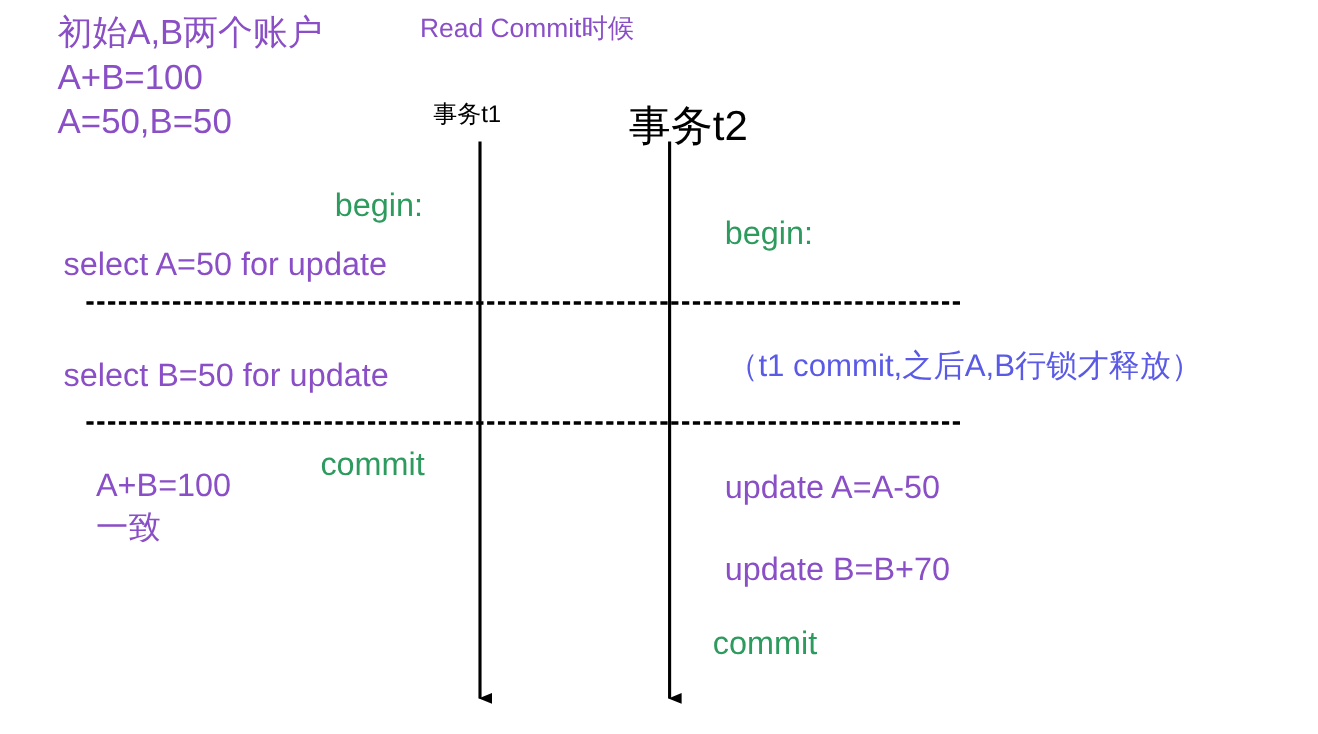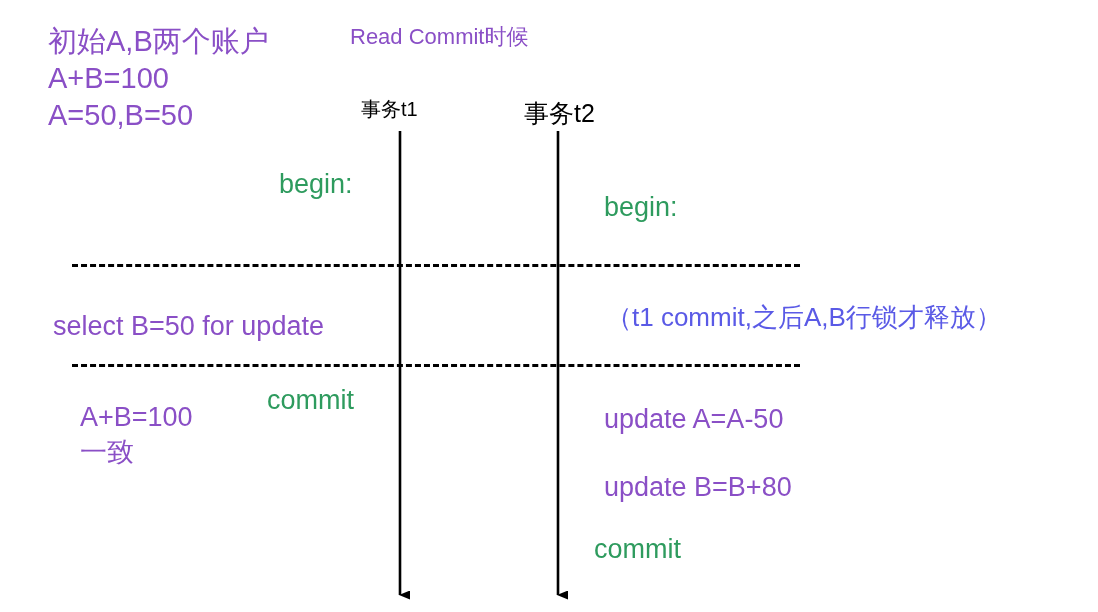--- a/index.html
+++ b/index.html
@@ -11,39 +11,38 @@
     width: 1098px;
     height: 612px;
     position: relative;
     overflow: hidden;
     font-family: "Liberation Sans", "DejaVu Sans", sans-serif;
     -webkit-font-smoothing: antialiased;
   }
   .canvas {
     position: absolute;
     inset: 0;
-    margin-top: 13px;
   }
   .txt {
     position: absolute;
     white-space: pre;
     line-height: 1.28;
   }
   .purple { color: #8a4fc6; }
   .green  { color: #2e9b5e; }
   .blue   { color: #5a5ae6; }
   .black  { color: #000000; }
 
   
   #init-block      { left: 48px;  top: 10px;  font-size: 29px; }
   #isolation-title { left: 350px; top: 10px;  font-size: 22px; }
 
   
   #t1-label { left: 361px; top: 84px; font-size: 20px; }
-  #t2-label { left: 524px; top: 84px; font-size: 25px; }
+  #t2-label { left: 524px; top: 84px; font-size: 35px; }
 
   
   svg.lifelines {
     position: absolute;
     left: 0; top: 0;
     width: 1098px; height: 612px;
     pointer-events: none;
   }
 
   
@@ -93,31 +92,32 @@
     </defs>
     <line x1="400" y1="118" x2="400" y2="582" stroke="#000000" stroke-width="2.6" marker-end="url(#arrowHead)"></line>
     <line x1="558" y1="118" x2="558" y2="582" stroke="#000000" stroke-width="2.6" marker-end="url(#arrowHead)"></line>
   </svg>
 
   <div class="sep-line" id="sep-1"></div>
   <div class="sep-line" id="sep-2"></div>
 
   <div class="txt green" id="t1-begin">begin:</div>
 
+  <div class="txt purple" id="t1-select-a">select A=50 for update</div>
 
   <div class="txt purple" id="t1-select-b">select B=50 for update</div>
 
   <div class="txt green" id="t1-commit">commit</div>
 
   <div class="txt purple" id="t1-result">A+B=100
 一致</div>
 
   <div class="txt green" id="t2-begin">begin:</div>
 
   <div class="txt blue" id="t2-note">（t1 commit,之后A,B行锁才释放）</div>
 
   <div class="txt purple" id="t2-update-a">update A=A-50</div>
 
-  <div class="txt purple" id="t2-update-b">update B=B+80</div>
+  <div class="txt purple" id="t2-update-b">update B=B+70</div>
 
   <div class="txt green" id="t2-commit">commit</div>
 
 </div>
 
 </body></html>

